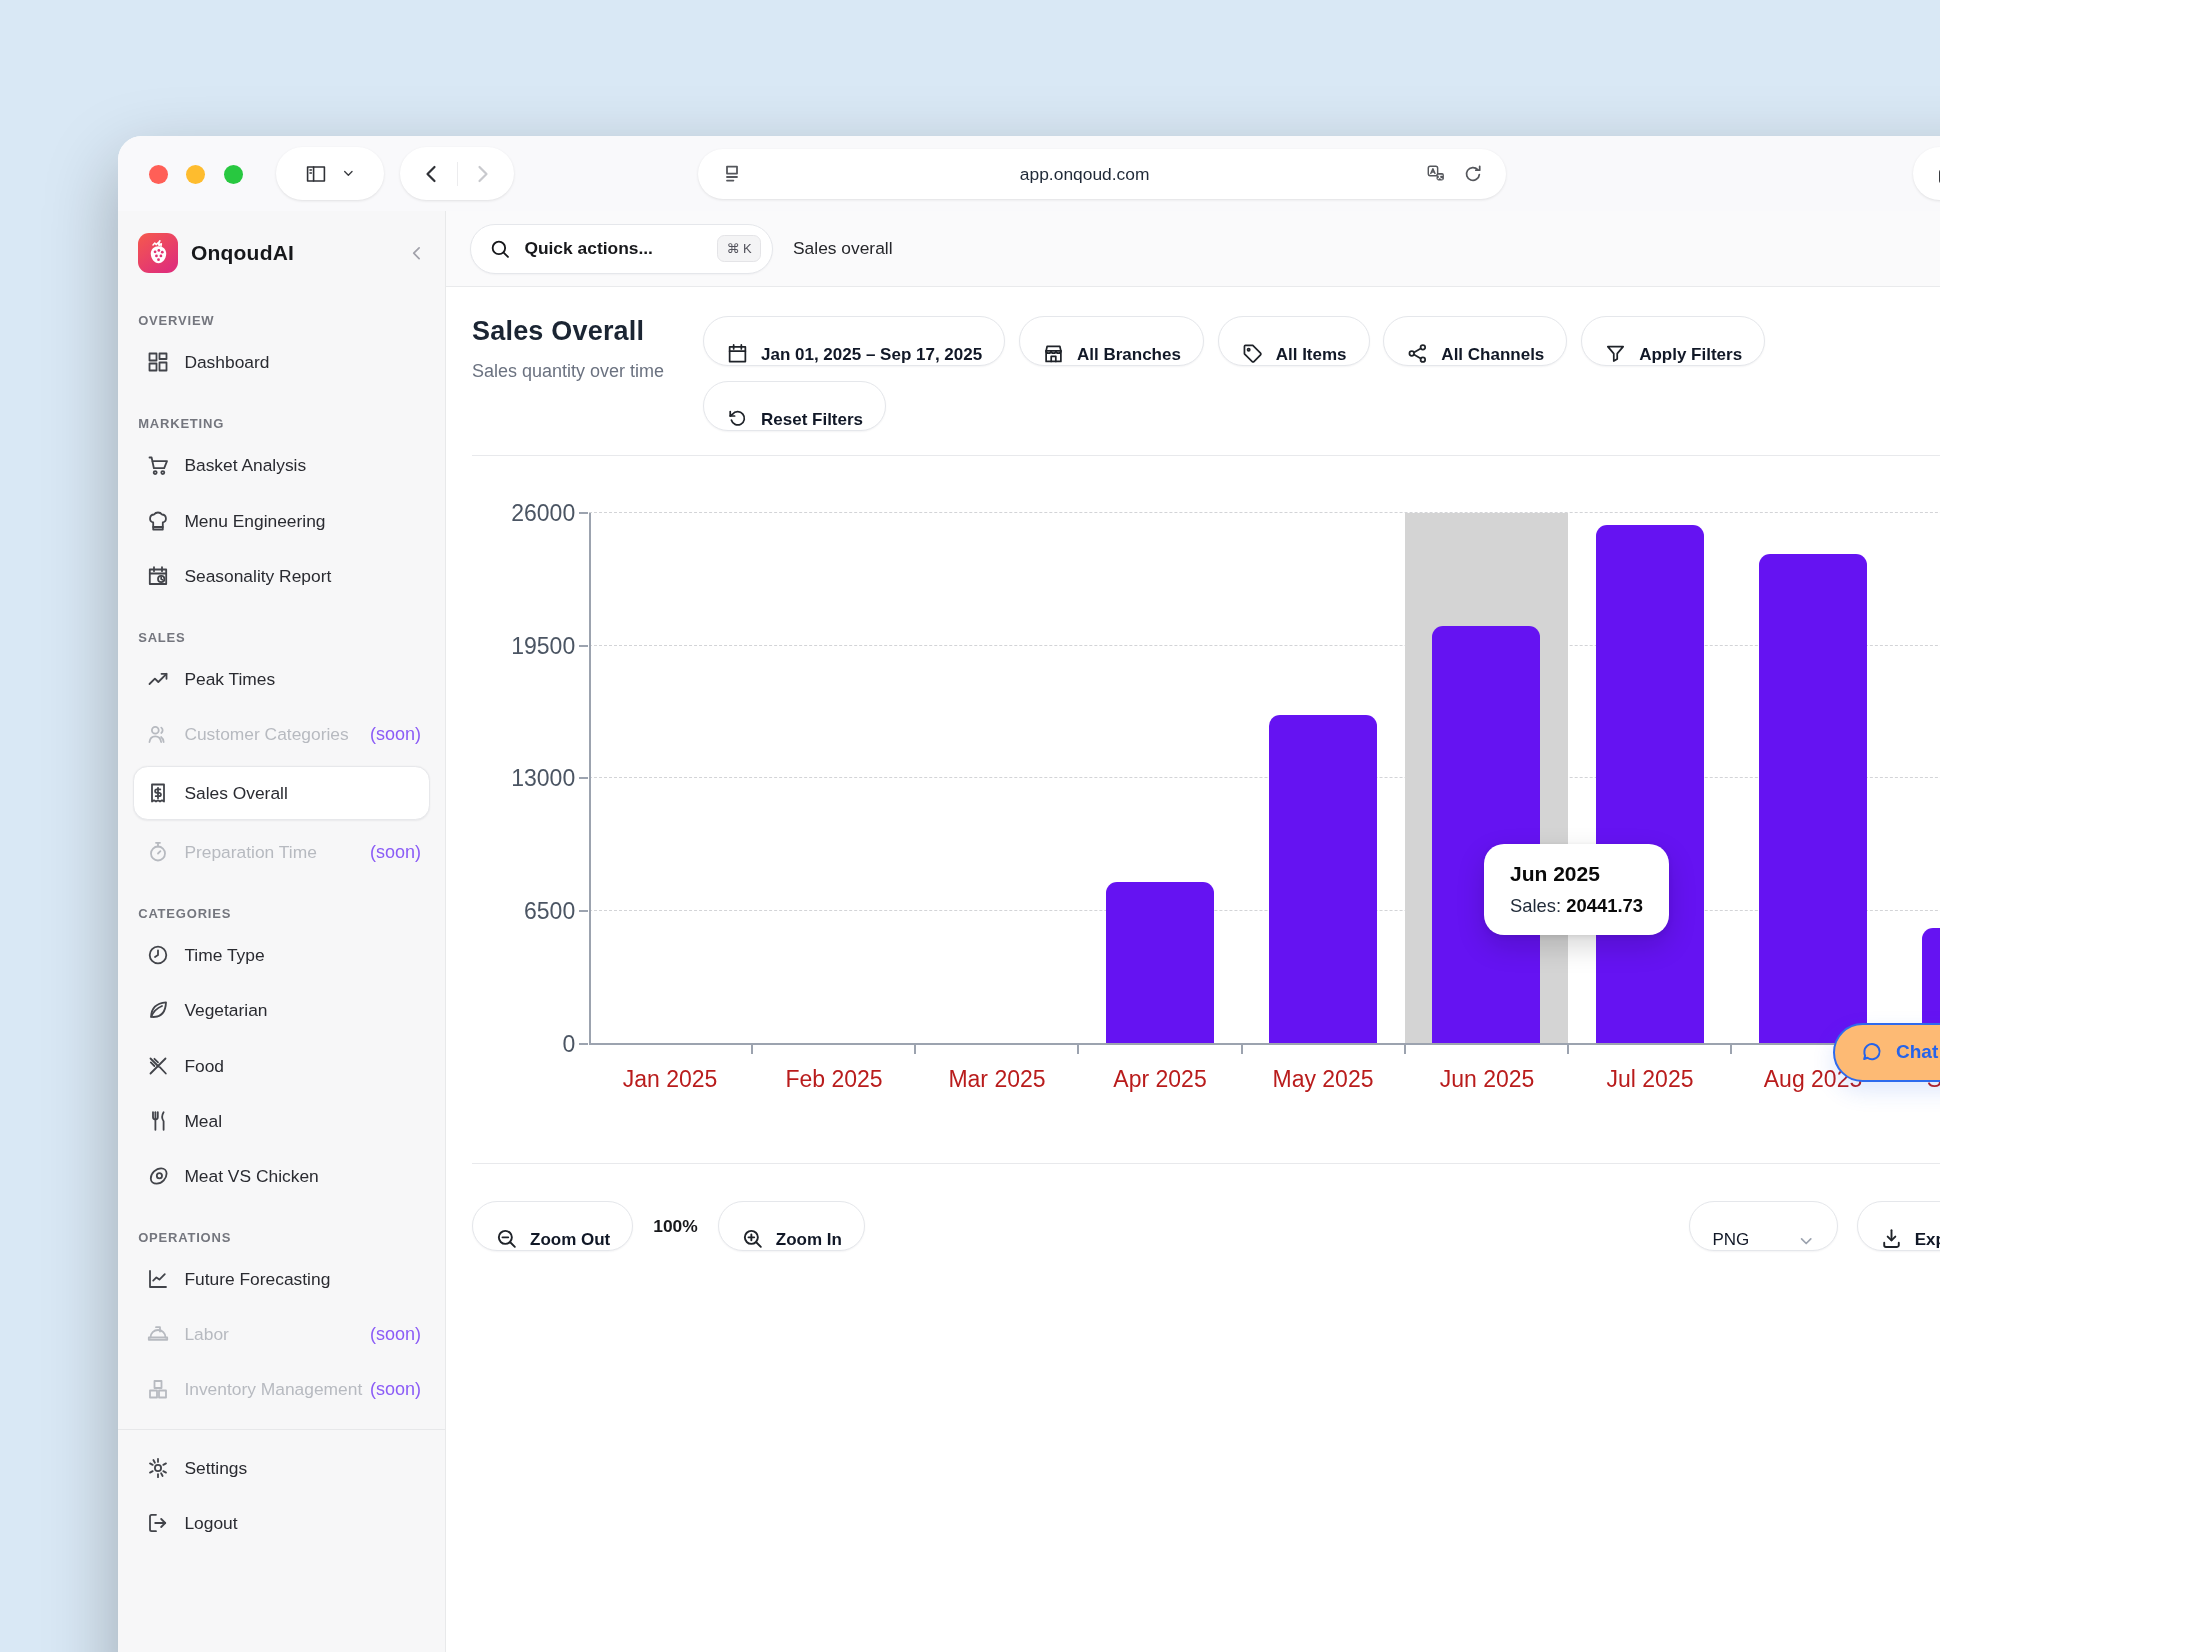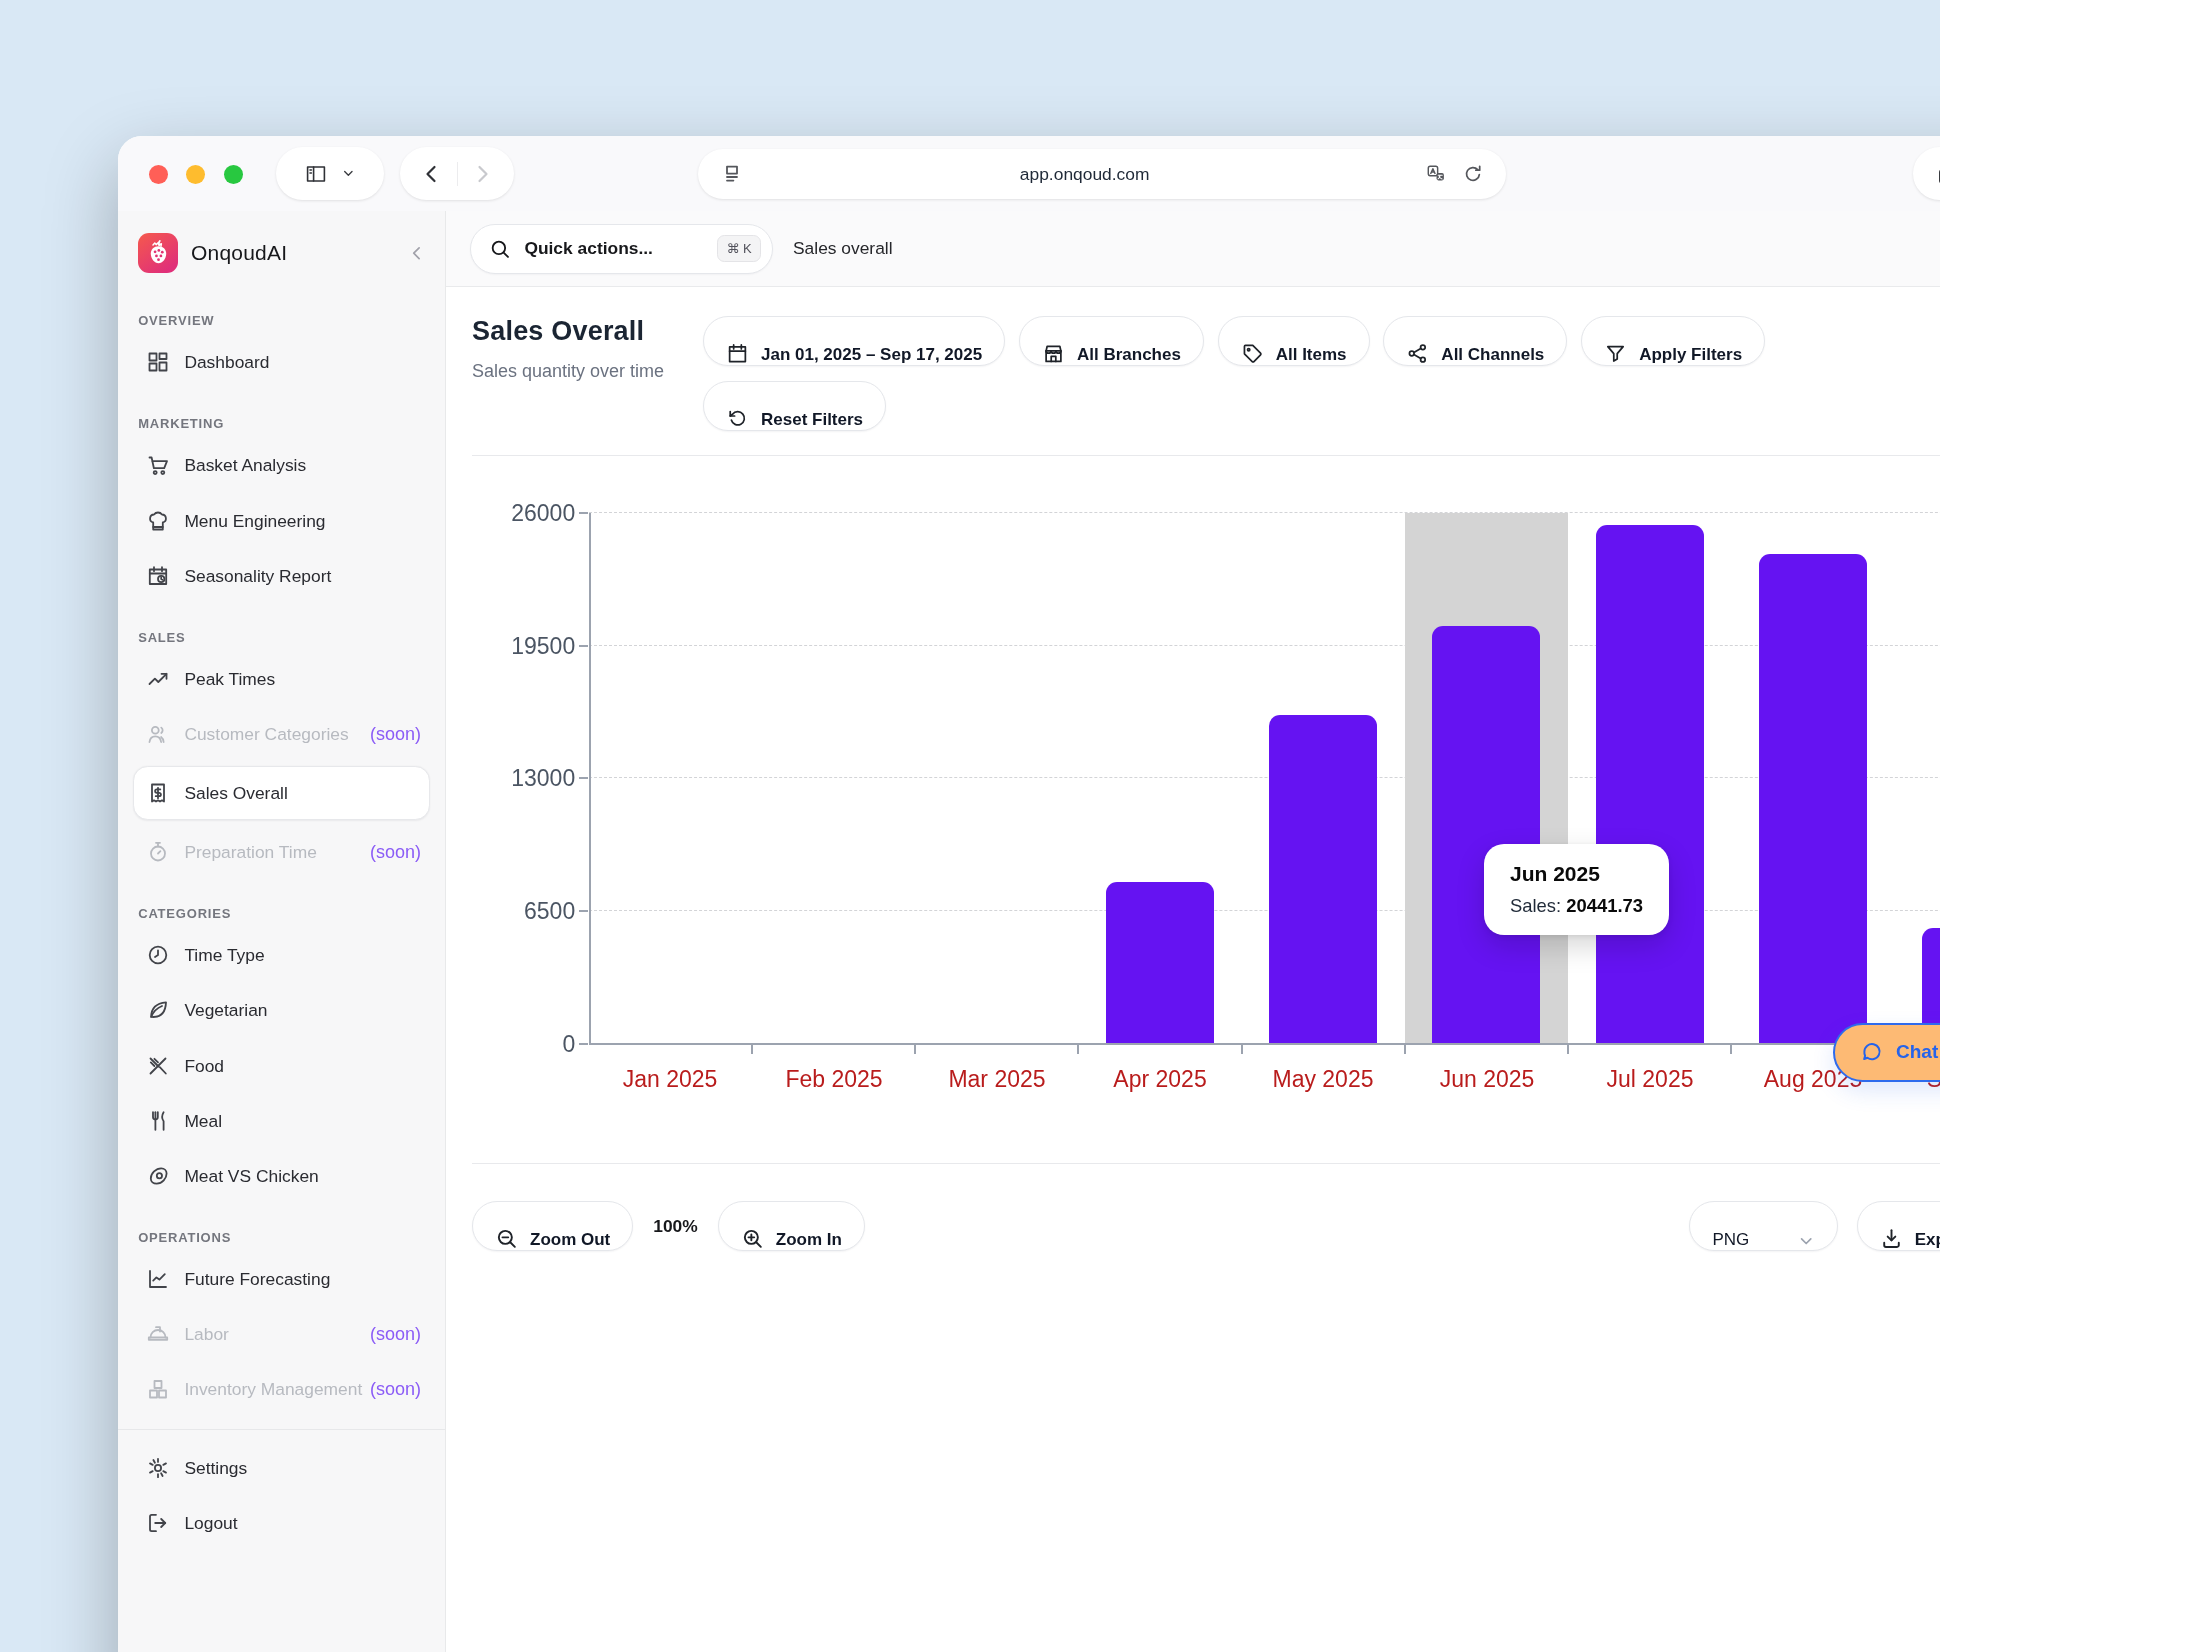--- a/index.html
+++ b/index.html
@@ -31,21 +31,21 @@
   .url-right .cicon{width:22px;height:22px;color:#55575c;}
   .url-pill>.cicon{color:#55575c;}
   
   .app{display:flex;height:1497px;}
   .sidebar{width:328px;min-width:328px;background:#f7f7f8;border-right:0.9px solid #e8e9ea;
     box-sizing:border-box;overflow:hidden;display:flex;flex-direction:column;}
   .brand-row{display:flex;align-items:center;gap:13px;padding:22px 18.4px 20px 20px;}
   .logo{width:40px;height:40px;border-radius:11px;display:inline-flex;align-items:center;justify-content:center;
     background:linear-gradient(145deg,#f4574f 5%,#e03079 85%);}
   .logo svg{width:33px;height:33px;}
-  .brand-name{font-size:21px;font-weight:400;color:#17181b;letter-spacing:0.2px;}
+  .brand-name{font-size:21px;font-weight:700;color:#17181b;letter-spacing:0.2px;}
   .collapse{margin-left:auto;width:18.4px;height:18.4px;color:#a1a1aa;display:inline-flex;}
   .collapse svg{width:100%;height:100%;}
   nav{padding:7.3px 14.7px 0;}
   .nav-label{font-size:13px;font-weight:700;color:#74767e;letter-spacing:0.8px;margin:27.5px 0 7.3px 5.5px;}
   .nav-label:first-child{margin-top:13px;}
   .nav-item{display:flex;align-items:center;padding:14.7px 9.2px 14.7px 13px;margin:1.8px 0;border-radius:14.7px;
     font-size:17.4px;line-height:24px;color:#2a2b31;font-weight:500;cursor:default;}
   .nav-item .nicon{width:24px;height:24px;min-width:24px;margin-right:14.7px;color:#42444a;display:inline-flex;}
   .nav-item .nicon svg{width:100%;height:100%;}
   .nav-item .nlabel{flex:1;}

